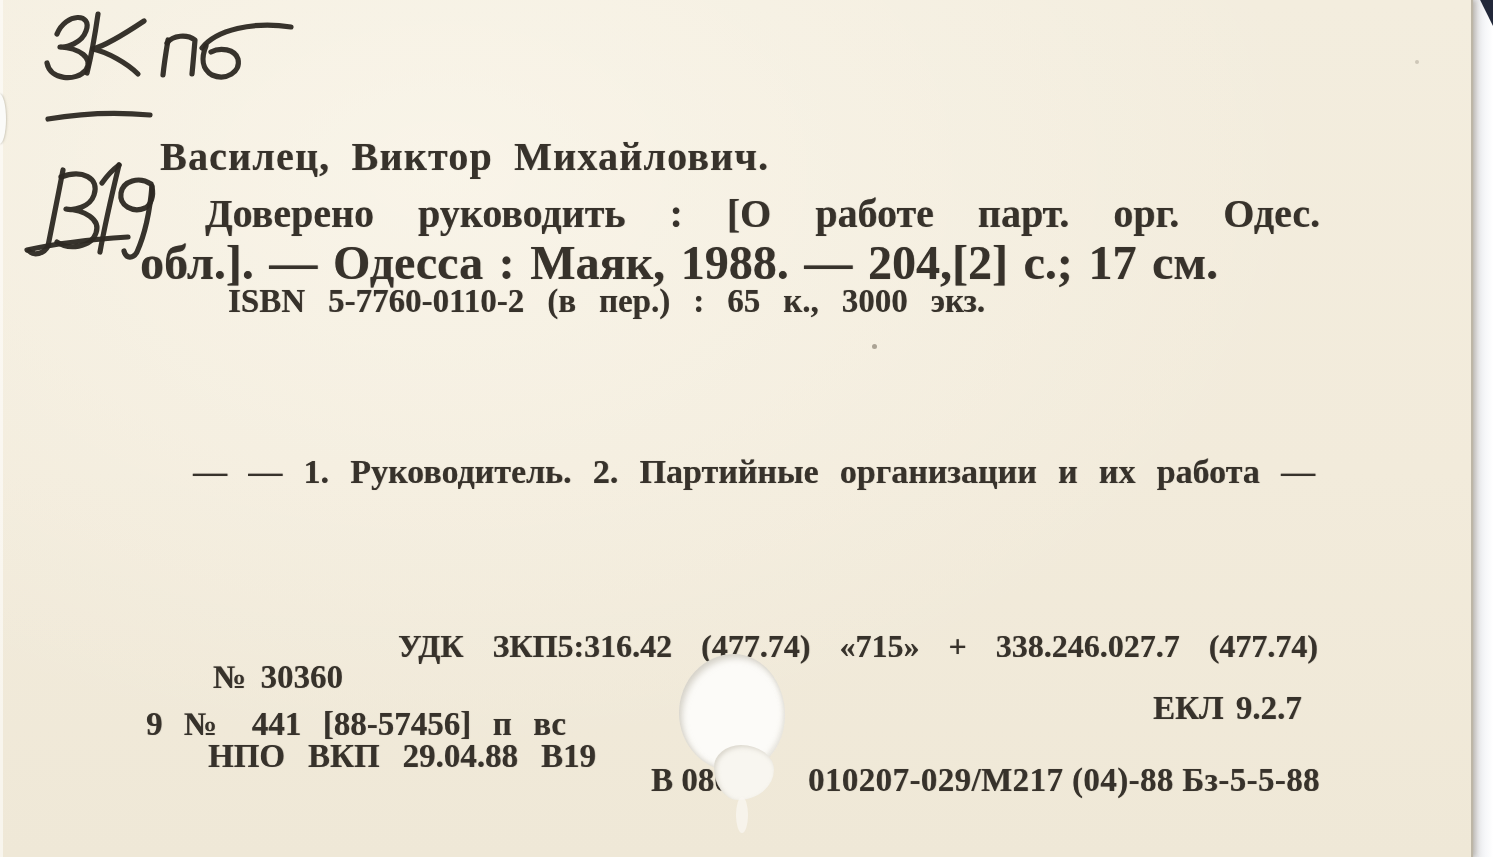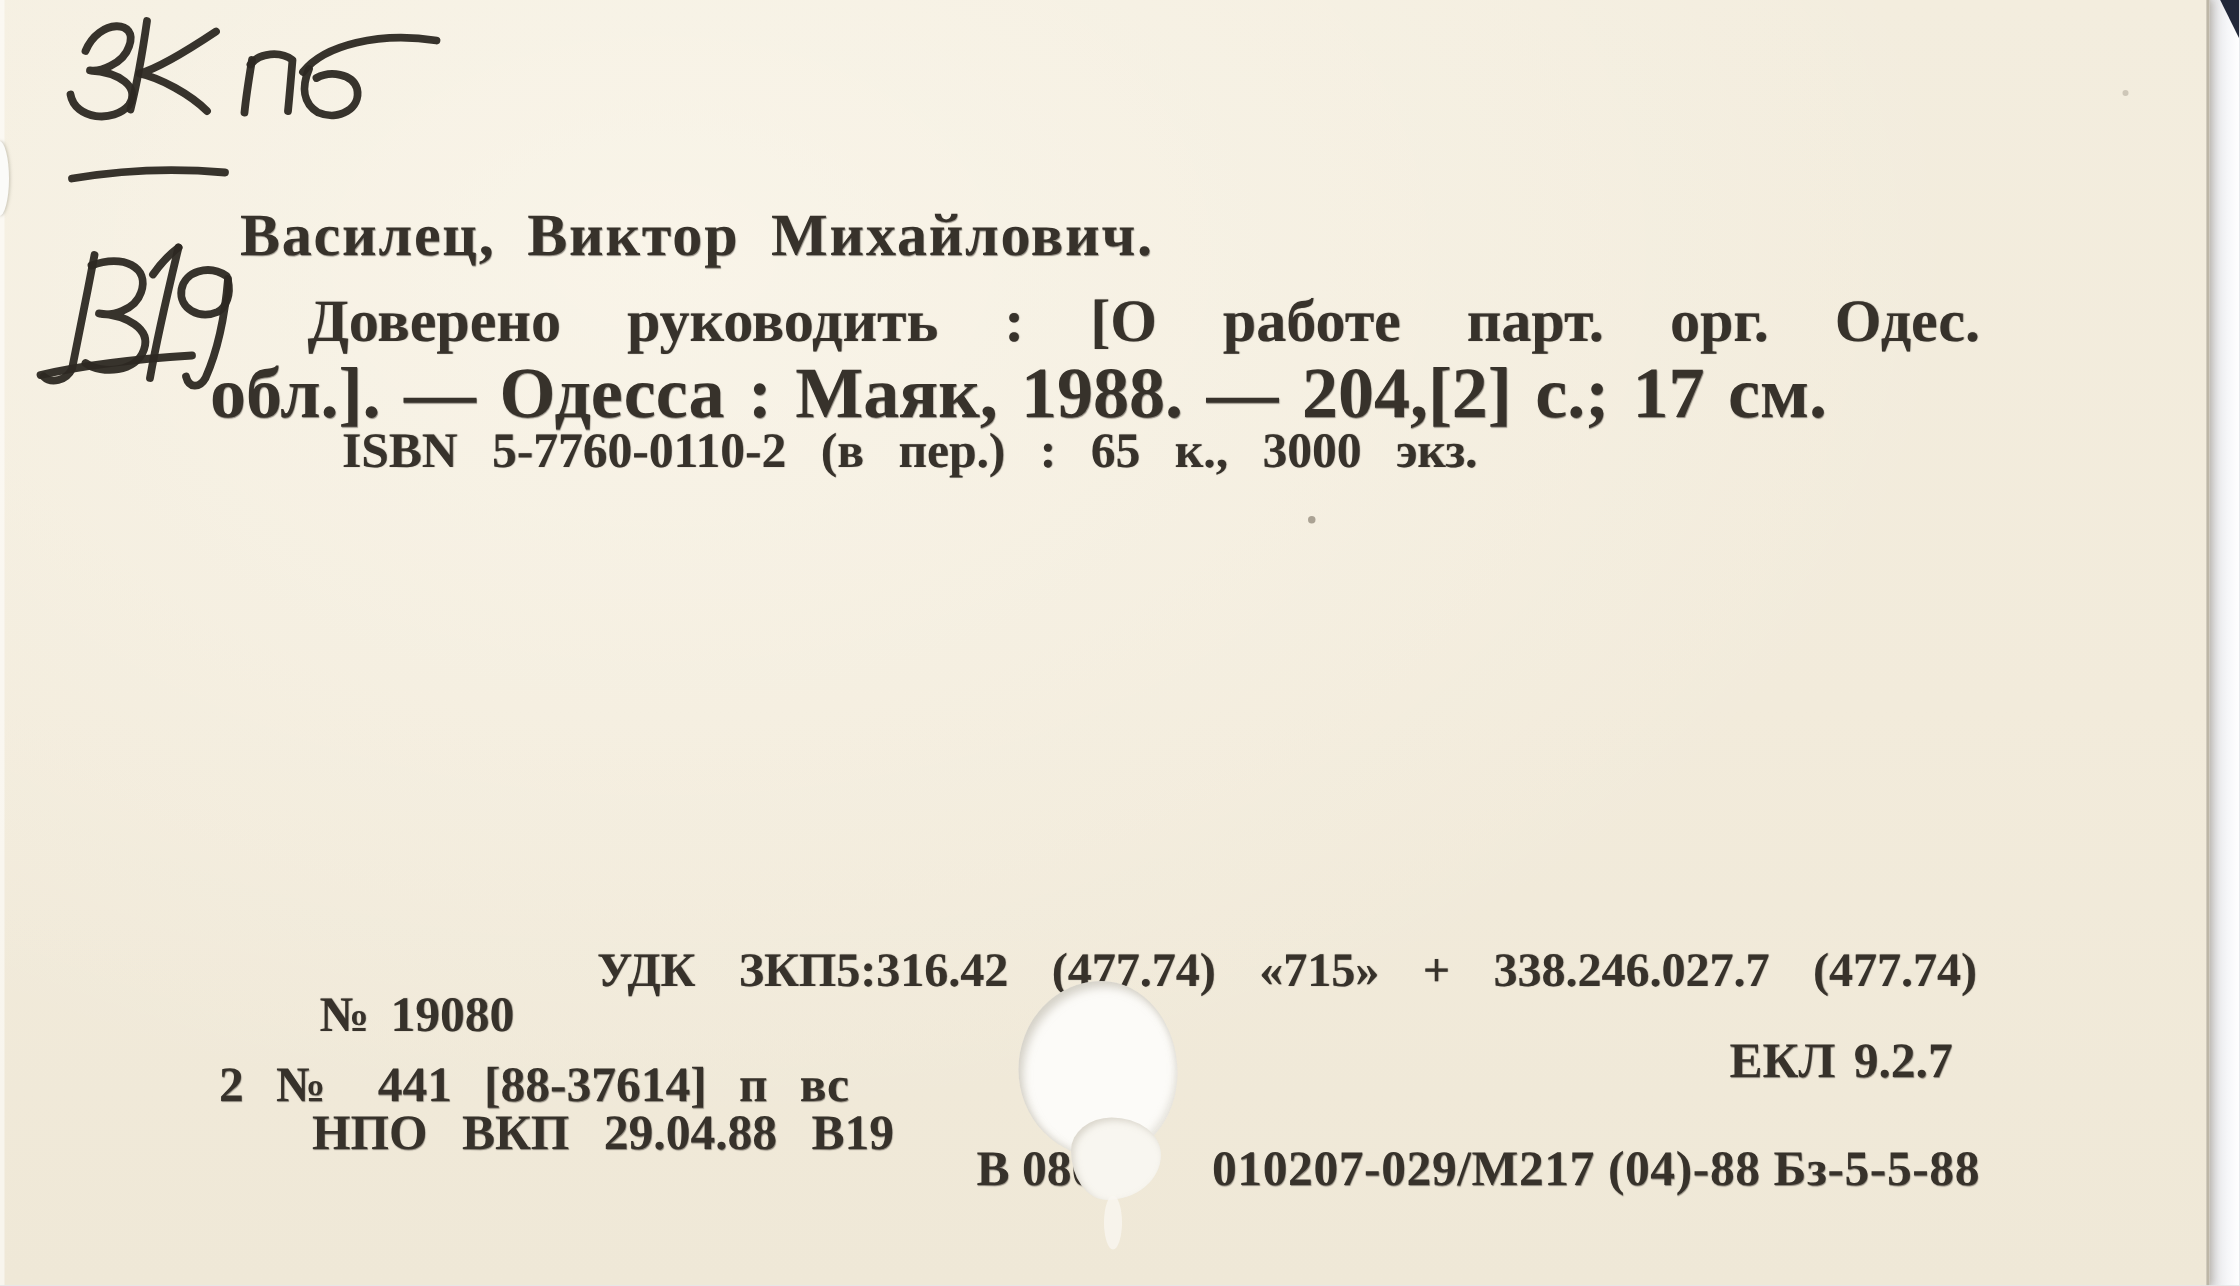--- a/index.html
+++ b/index.html
@@ -128,27 +128,28 @@
     </svg>
 
     <div class="ln heading">Василец, Виктор Михайлович.</div>
 
     <div class="ln desc1 just">Доверено руководить : [О работе парт. орг. Одес.</div>
 
     <div class="ln desc2 just">обл.]. — Одесса : Маяк, 1988. — 204,[2] с.; 17 см.</div>
 
     <div class="ln isbn just">ISBN 5-7760-0110-2 (в пер.) : 65 к., 3000 экз.</div>
 
+    <div class="ln subj1 just">— — 1. Руководитель. 2. Партийные организации и их работа —</div>
 
 
     <div class="ln udc just">УДК ЗКП5:316.42 (477.74) «715» + 338.246.027.7 (477.74)</div>
 
-    <div class="ln stamp-no">№ 19080</div>
+    <div class="ln stamp-no">№ 30360</div>
 
-    <div class="ln stamp-ord just">2 № 441 [88-37614] п вс</div>
+    <div class="ln stamp-ord just">9 № 441 [88-57456] п вс</div>
 
     <div class="ln stamp-npo just">НПО ВКП 29.04.88 В19</div>
 
     <div class="ln stamp-ekl">ЕКЛ 9.2.7</div>
 
     <div class="ln stamp-bp">В 080</div>
 
     <div class="ln stamp-bs">010207-029/М217 (04)-88  Бз-5-5-88</div>
 
     <div class="hole-main"></div>

